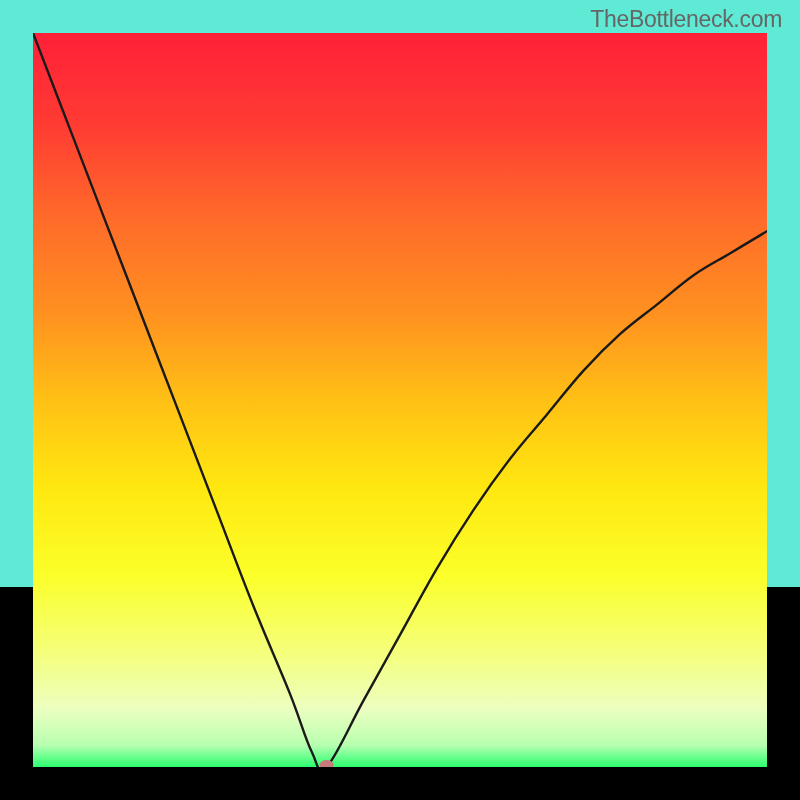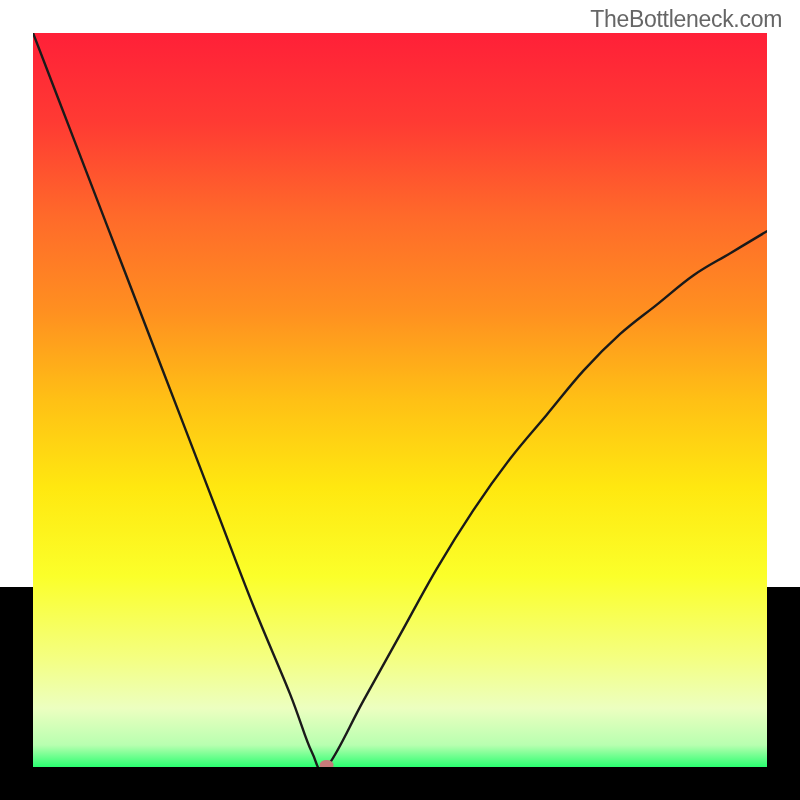--- a/index.html
+++ b/index.html
@@ -7,21 +7,21 @@
     width: 800px;
     height: 800px;
     background: #000;
     overflow: hidden;
     font-family: Arial, Helvetica, sans-serif;
   }
   .frame {
     position: relative;
     width: 800px;
     height: 587px;
-    background: #ffffff;
+    background: #5eead4;
   }
   .plot-area {
     position: absolute;
     left: 33px;
     top: 33px;
     width: 734px;
     height: 734px;
     overflow: hidden;
     
   }

